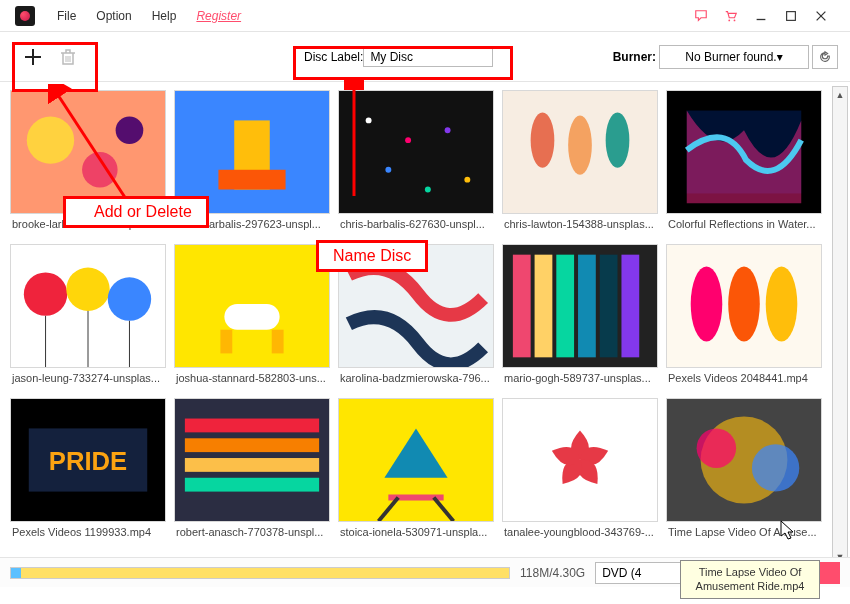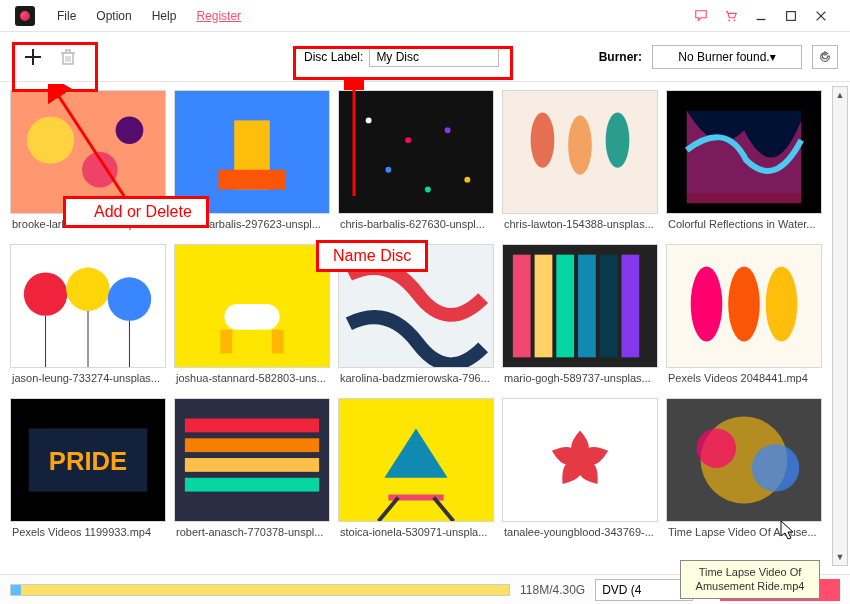--- a/index.html
+++ b/index.html
@@ -30,50 +30,50 @@
   .app-icon-inner {
     width: 10px; height: 10px;
     border-radius: 50%;
     background: radial-gradient(circle at 30% 30%, #ff4d6d, #c9184a);
   }
   .menu-item {
     padding: 4px 10px;
     cursor: pointer;
     color: #333;
   }
-  .menu-item.reg { color: #ff4d6d; text-decoration: underline; }
+  .menu-item.reg { color: #ff4d6d; text-decoration: underline; font-style: italic; }
   .title-spacer { flex: 1; }
   .title-icons { display: flex; align-items: center; gap: 10px; padding-right: 4px; }
   .title-icons svg { width: 14px; height: 14px; }
   .win-btn { width: 20px; height: 20px; display:flex; align-items:center; justify-content:center; cursor:pointer; }
 
   .toolbar {
     height: 50px;
     display: flex;
     align-items: center;
     padding: 0 12px;
     gap: 8px;
     border-bottom: 1px solid #e4e4e4;
   }
   .tool-group {
     display: flex; align-items: center; gap: 14px;
     padding: 6px 10px;
   }
   .tool-btn { cursor: pointer; display:flex; align-items:center; justify-content:center; }
   .disc-label-wrap {
-    display:flex; align-items:center; gap:6px;
+    display:flex; align-items:center; gap:0;
     padding: 4px 8px;
     margin-left: 200px;
   }
   .disc-input {
     width: 130px; height: 20px; border:1px solid #bbb;
     padding: 2px 6px; font-size:12px;
   }
   .toolbar-spacer { flex:1; }
-  .burner-wrap { display:flex; align-items:center; gap:10px; }
+  .burner-wrap { display:flex; align-items:center; gap:3px; }
   .burner-select {
     width: 150px; height: 24px; border:1px solid #bbb;
     padding: 2px 6px; font-size:12px;
     display:flex; align-items:center; justify-content:center;
     cursor:pointer;
   }
   .refresh-btn {
     width:26px; height:24px; border:1px solid #bbb;
     display:flex; align-items:center; justify-content:center;
     cursor:pointer;
@@ -107,21 +107,21 @@
     overflow: hidden;
   }
   .thumb svg { width: 156px; height: 124px; }
   .thumb-label {
     font-size: 11px; color: #444;
     padding: 4px 2px 0;
     white-space: nowrap; overflow: hidden; text-overflow: ellipsis;
   }
 
   .statusbar {
-    position: absolute; left:0; right:0; bottom:0;
+    position: absolute; left:0; right:0; bottom:17px;
     height: 30px;
     display:flex; align-items:center;
     padding: 0 10px;
     gap: 10px;
     border-top: 1px solid #e4e4e4;
     background:#fcfcfc;
   }
   .progress {
     flex: 0 0 500px; height: 12px;
     background: linear-gradient(90deg, #5bc0ff 0 10px, #ffe066 10px 500px);

